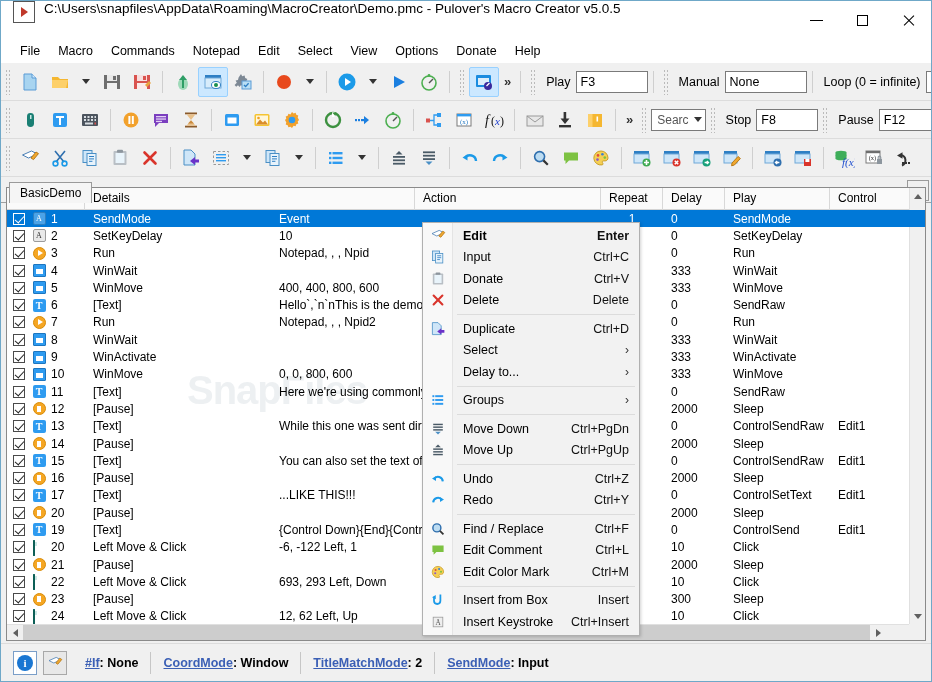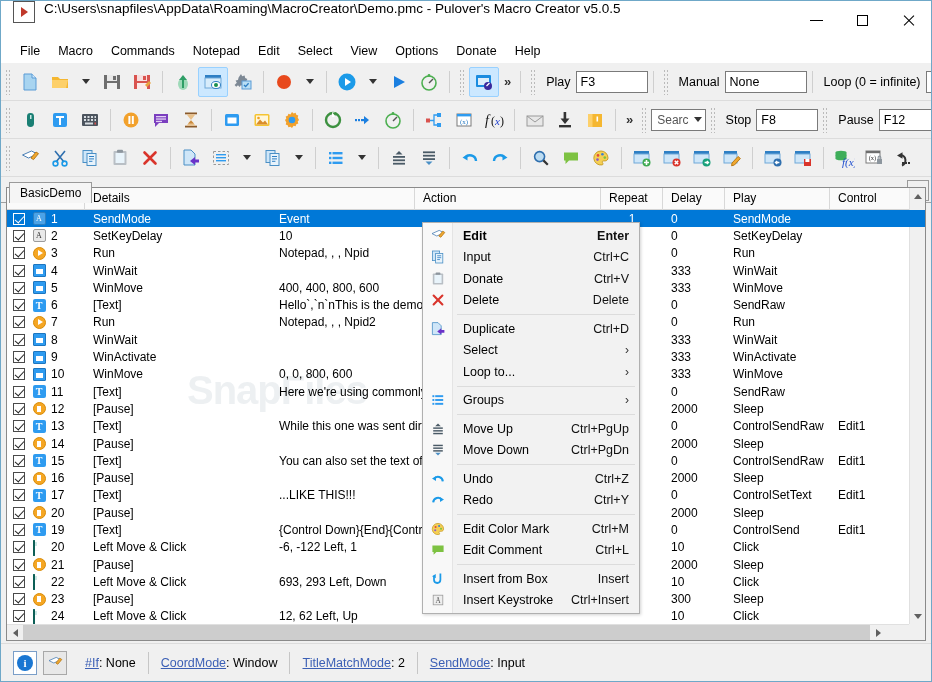--- a/index.html
+++ b/index.html
@@ -218,21 +218,21 @@
   }
   .sb-icon-btn2 {
     width:24px;height:24px;border:1px solid #a8a8a8; display:flex;align-items:center;justify-content:center;
     margin-left:6px; background:#e8e8e8; flex:none;
   }
   .sb-info {
     width:16px;height:16px;border-radius:50%;background:#1976d2;color:#fff;
     font-size:11px;font-weight:bold;text-align:center;line-height:16px;
     font-family:"Liberation Serif",serif;
   }
-  .st-seg { display:flex; align-items:center; font-size:12.5px; color:#000; padding:0 12px; white-space:nowrap; }
+  .st-seg { display:flex; align-items:center; font-size:12.5px; color:#000; padding:0 12px; white-space:nowrap;font-weight:bold; }
   .st-div { width:1px; height:22px; background:#c6c6c6; flex:none; }
   .st-link { color:#3b5fb5; text-decoration:underline; }
 
   svg { display:block; }
 </style>
 </head>
 <body>
 
 <div id="app">
 
@@ -1282,21 +1282,21 @@
         <div class="ctx-lbl">Duplicate</div>
         <div class="ctx-acc">Ctrl+D</div>
       </div>
       <div class="ctx-item">
         <div class="ctx-ic"></div>
         <div class="ctx-lbl">Select</div>
         <div class="ctx-sub">›</div>
       </div>
       <div class="ctx-item">
         <div class="ctx-ic"></div>
-        <div class="ctx-lbl">Loop to...</div>
+        <div class="ctx-lbl">Delay to...</div>
         <div class="ctx-sub">›</div>
       </div>
       <div class="ctx-sepline"></div>
       <div class="ctx-item">
         <div class="ctx-ic">
           <svg width="16" height="16" viewBox="0 0 20 20">
             <g fill="#2e9bf0">
               <rect x="3" y="4" width="2.4" height="2.4"></rect>
               <rect x="6.5" y="4" width="10" height="2.4"></rect>
               <rect x="3" y="8.8" width="2.4" height="2.4"></rect>
@@ -1306,45 +1306,45 @@
             </g>
           </svg>
         </div>
         <div class="ctx-lbl">Groups</div>
         <div class="ctx-sub">›</div>
       </div>
       <div class="ctx-sepline"></div>
       <div class="ctx-item">
         <div class="ctx-ic">
           <svg width="16" height="16" viewBox="0 0 20 20">
+            <g fill="#4a5a66">
+              <rect x="4" y="3.4" width="12" height="1.8"></rect>
+              <rect x="4" y="6.8" width="12" height="1.8"></rect>
+              <rect x="4" y="10.2" width="12" height="1.8"></rect>
+            </g>
+            <path d="M10 17l3.5-3.5h-7z" fill="#4a8fc5"></path>
+          </svg>
+        </div>
+        <div class="ctx-lbl">Move Down</div>
+        <div class="ctx-acc">Ctrl+PgDn</div>
+      </div>
+      <div class="ctx-item">
+        <div class="ctx-ic">
+          <svg width="16" height="16" viewBox="0 0 20 20">
             <path d="M10 3l3.5 3.5h-7z" fill="#4a5a66"></path>
             <g fill="#4a5a66">
               <rect x="4" y="8" width="12" height="1.8"></rect>
               <rect x="4" y="11.4" width="12" height="1.8"></rect>
               <rect x="4" y="14.8" width="12" height="1.8"></rect>
             </g>
           </svg>
         </div>
         <div class="ctx-lbl">Move Up</div>
         <div class="ctx-acc">Ctrl+PgUp</div>
       </div>
-      <div class="ctx-item">
-        <div class="ctx-ic">
-          <svg width="16" height="16" viewBox="0 0 20 20">
-            <g fill="#4a5a66">
-              <rect x="4" y="3.4" width="12" height="1.8"></rect>
-              <rect x="4" y="6.8" width="12" height="1.8"></rect>
-              <rect x="4" y="10.2" width="12" height="1.8"></rect>
-            </g>
-            <path d="M10 17l3.5-3.5h-7z" fill="#4a8fc5"></path>
-          </svg>
-        </div>
-        <div class="ctx-lbl">Move Down</div>
-        <div class="ctx-acc">Ctrl+PgDn</div>
-      </div>
       <div class="ctx-sepline"></div>
       <div class="ctx-item">
         <div class="ctx-ic">
           <svg width="16" height="16" viewBox="0 0 20 20">
             <path d="M5 10a6 6 0 0 1 11 3" stroke="#1b9ae8" stroke-width="2.6" fill="none"></path>
             <path d="M2.5 9.5l5-3v6z" fill="#1b9ae8"></path>
           </svg>
         </div>
         <div class="ctx-lbl">Undo</div>
         <div class="ctx-acc">Ctrl+Z</div>
@@ -1353,42 +1353,52 @@
         <div class="ctx-ic">
           <svg width="16" height="16" viewBox="0 0 20 20">
             <path d="M15 10a6 6 0 0 0-11 3" stroke="#1b9ae8" stroke-width="2.6" fill="none"></path>
             <path d="M17.5 9.5l-5-3v6z" fill="#1b9ae8"></path>
           </svg>
         </div>
         <div class="ctx-lbl">Redo</div>
         <div class="ctx-acc">Ctrl+Y</div>
       </div>
       <div class="ctx-sepline"></div>
+      <div class="ctx-item">
+        <div class="ctx-ic">
+          <svg width="16" height="16" viewBox="0 0 20 20">
+            <circle cx="8.6" cy="8.6" r="5" fill="#bcdcf2" stroke="#2f6fae" stroke-width="1.8"></circle>
+            <path d="M12.4 12.4l4.4 4.4" stroke="#333" stroke-width="2.2"></path>
+          </svg>
+        </div>
+        <div class="ctx-lbl">Find / Replace</div>
+        <div class="ctx-acc">Ctrl+F</div>
+      </div>
+      <div class="ctx-item">
+        <div class="ctx-ic">
+          <svg width="16" height="16" viewBox="0 0 20 20">
+            <path d="M3 4.5h14v8H8l-3.5 3.5v-3.5H3z" fill="#7dc242"></path>
+          </svg>
+        </div>
+        <div class="ctx-lbl">Edit Comment</div>
+        <div class="ctx-acc">Ctrl+L</div>
+      </div>
       <div class="ctx-item">
         <div class="ctx-ic">
           <svg width="16" height="16" viewBox="0 0 20 20">
             <path d="M10 3a7 7 0 1 0 1 13.9c1.6-.2 1-1.6.4-2.3-.6-.8.1-1.7 1.1-1.7h1.6c1.7 0 2.9-1.4 2.9-3A7 7 0 0 0 10 3z" fill="#f5cf55" stroke="#c9a02b"></path>
             <circle cx="7" cy="7.4" r="1.3" fill="#e14a3b"></circle>
             <circle cx="11.4" cy="6.3" r="1.3" fill="#3b7fd1"></circle>
             <circle cx="13.8" cy="9.6" r="1.3" fill="#7dc242"></circle>
             <circle cx="6.5" cy="11.6" r="1.3" fill="#8b5ac9"></circle>
           </svg>
         </div>
         <div class="ctx-lbl">Edit Color Mark</div>
         <div class="ctx-acc">Ctrl+M</div>
       </div>
-      <div class="ctx-item">
-        <div class="ctx-ic">
-          <svg width="16" height="16" viewBox="0 0 20 20">
-            <path d="M3 4.5h14v8H8l-3.5 3.5v-3.5H3z" fill="#7dc242"></path>
-          </svg>
-        </div>
-        <div class="ctx-lbl">Edit Comment</div>
-        <div class="ctx-acc">Ctrl+L</div>
-      </div>
       <div class="ctx-sepline"></div>
       <div class="ctx-item">
         <div class="ctx-ic">
           <svg width="16" height="16" viewBox="0 0 20 20">
             <path d="M13 3v8a4 4 0 0 1-8 0V6" stroke="#1b9ae8" stroke-width="2.2" fill="none"></path>
             <path d="M2.6 6.5l4.6-2.6v5.2z" fill="#1b9ae8"></path>
           </svg>
         </div>
         <div class="ctx-lbl">Insert from Box</div>
         <div class="ctx-acc">Insert</div>

